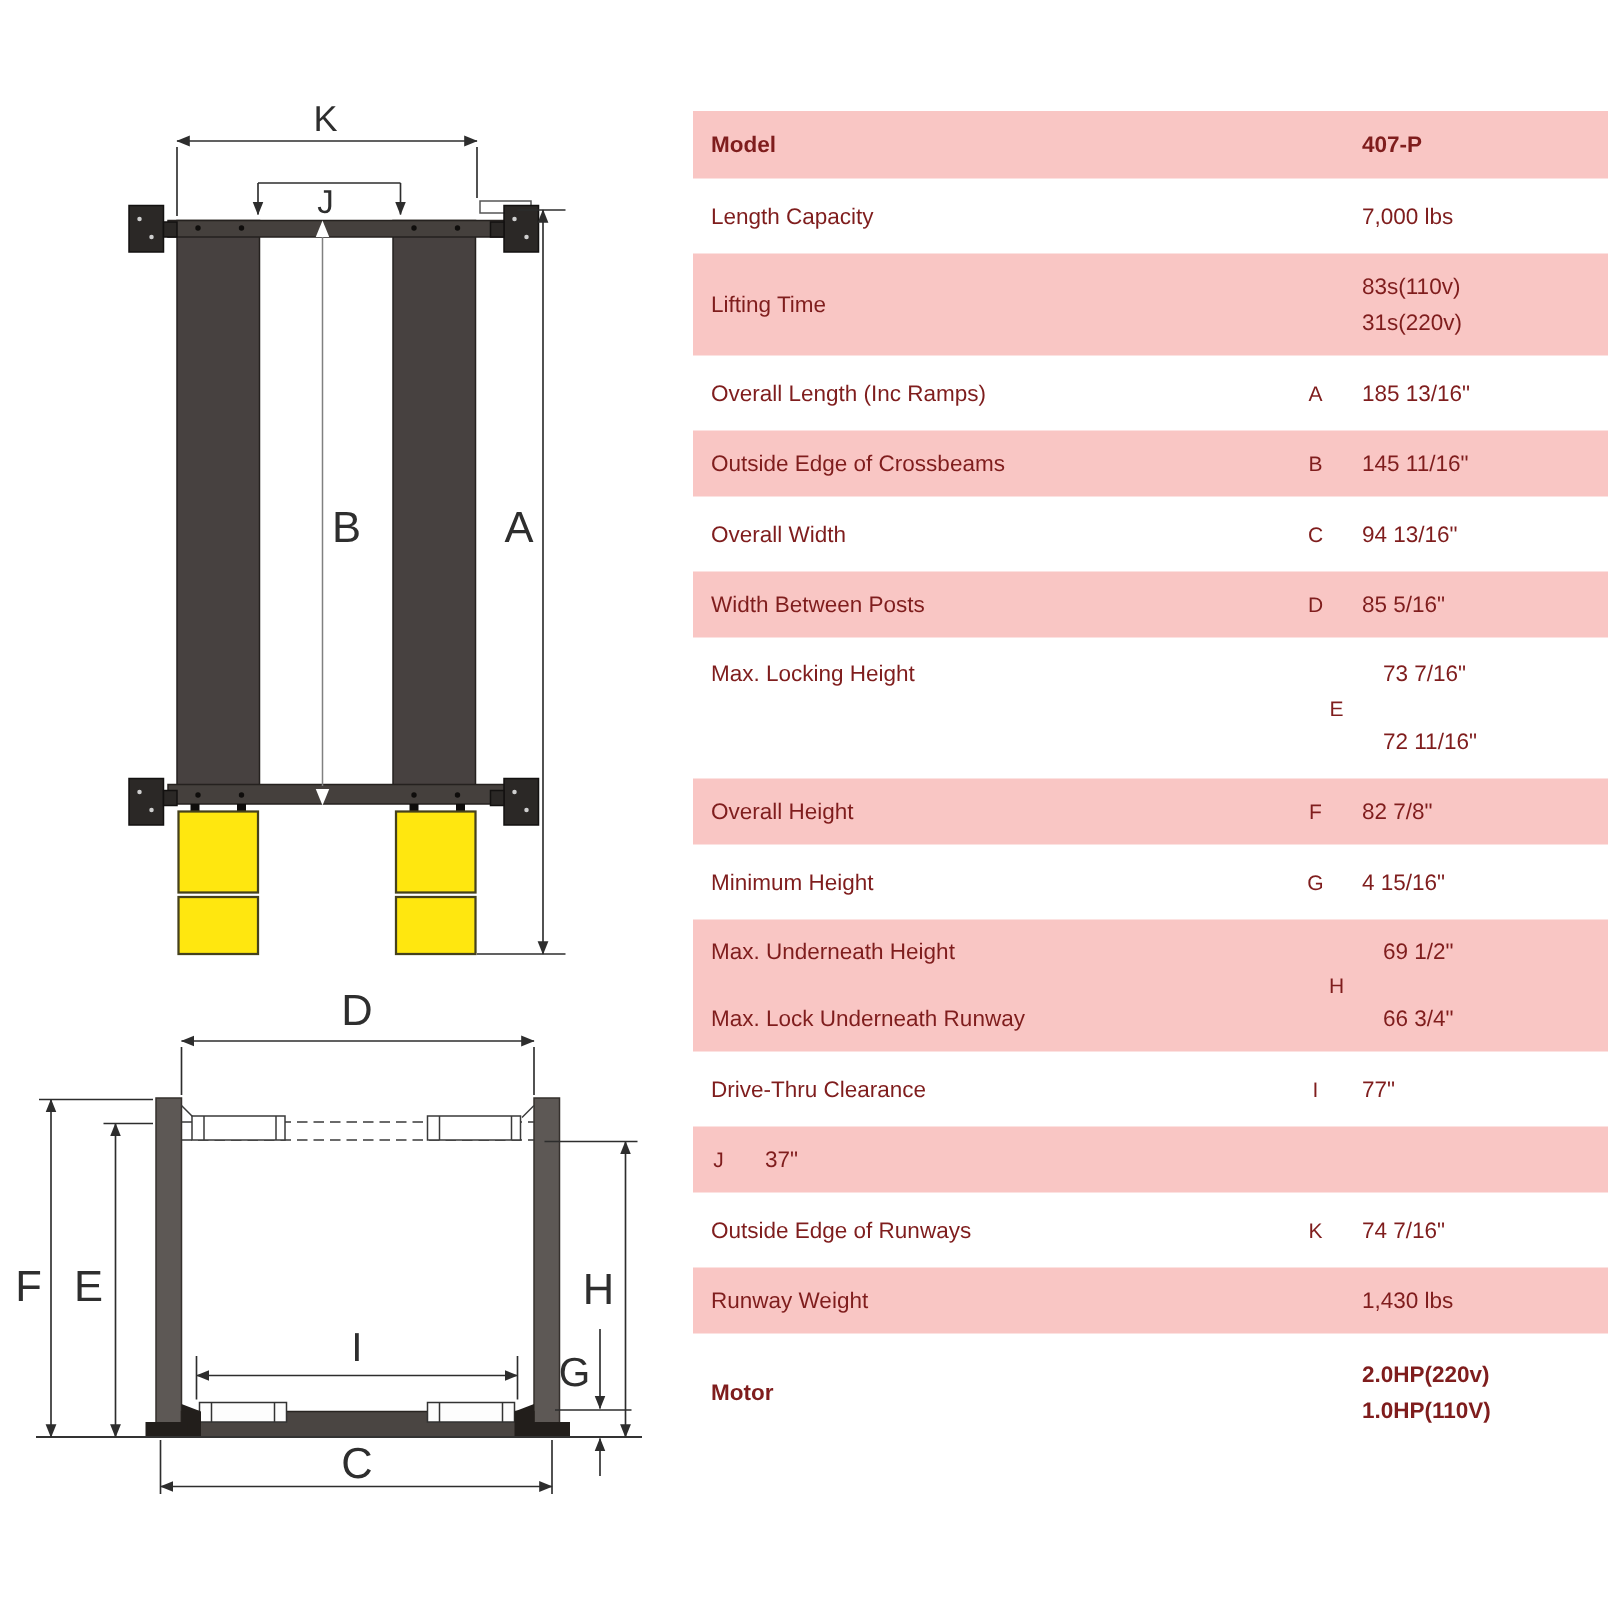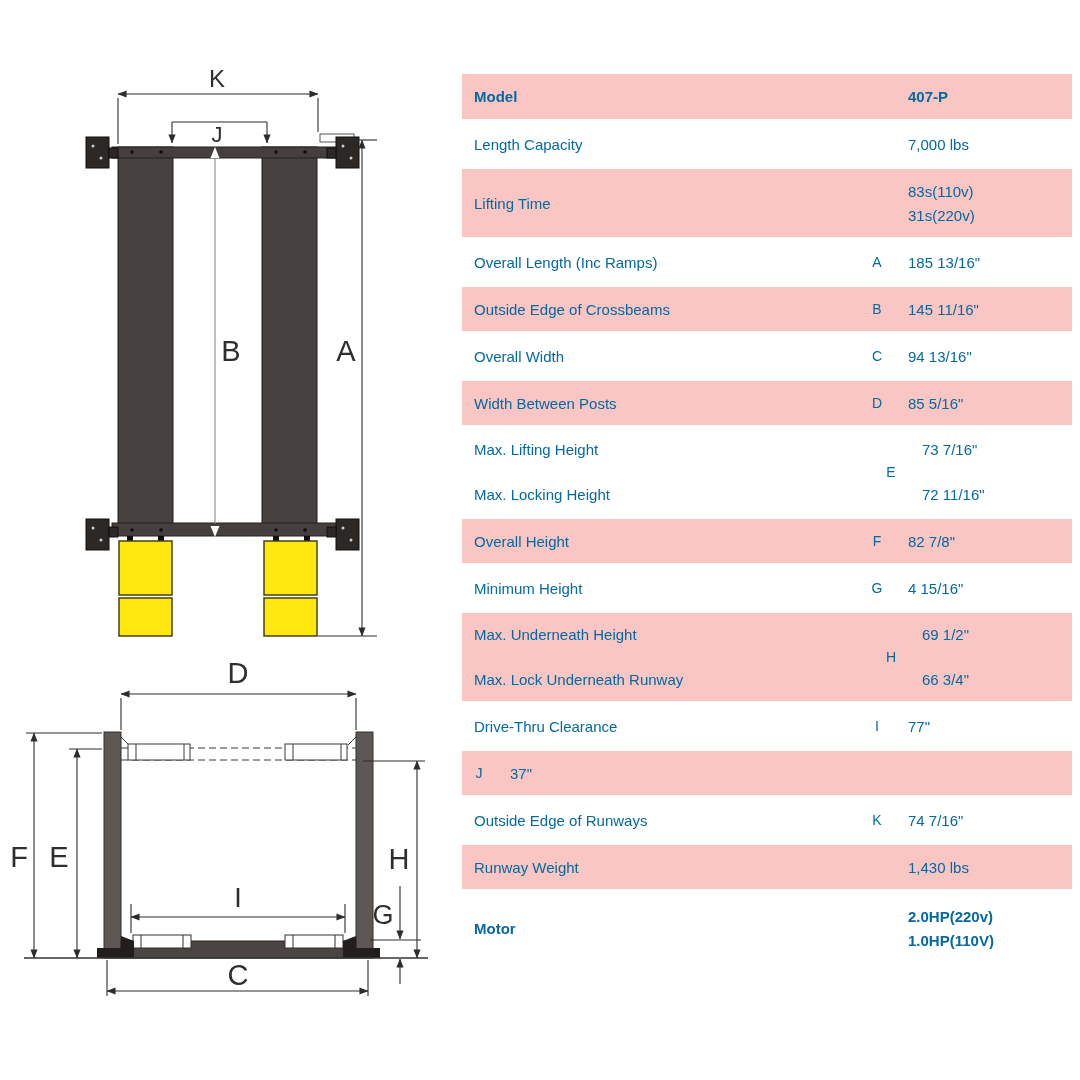--- a/index.html
+++ b/index.html
@@ -3,21 +3,21 @@
 <meta charset="utf-8">
 <style>
   html,body{margin:0;padding:0;}
   body{width:1080px;height:1080px;background:#ffffff;font-family:"Liberation Sans",sans-serif;}
   .page{position:relative;width:1080px;height:1080px;background:#fff;overflow:hidden;}
   .diagrams{position:absolute;left:0;top:0;}
   .dimline{stroke:#2d2d2d;stroke-width:1.1;fill:none;}
   .thinline{stroke:#808080;stroke-width:1;fill:none;}
   .dimtext{fill:#2e2e2e;font-family:"Liberation Sans",sans-serif;}
   .spec-table{position:absolute;left:462px;top:74px;width:610px;}
-  .row{display:flex;align-items:center;height:44px;margin-bottom:3px;color:#0369a1;font-size:15px;background:#ffffff;}
+  .row{display:flex;align-items:center;height:44px;margin-bottom:3px;color:#7f1d1d;font-size:15px;background:#ffffff;}
   .row.pink{background:#f9c6c4;}
   .row.header{height:45px;font-weight:bold;font-size:15px;}
   .row.h68{height:68px;justify-content:space-between;}
   .row.h88{height:88px;}
   .row.h72{height:72px;font-weight:bold;}
   .cell-label{flex:1;padding-left:12px;}
   .cell-letter{width:34px;text-align:center;font-size:14px;}
   .cell-value{width:164px;padding-left:14px;}
   .row.double .cell-label,.row.double .cell-value{
     display:flex;flex-direction:column;justify-content:space-between;
@@ -228,21 +228,20 @@
     </div>
 
     <div class="row pink">
       <div class="cell-label">Width Between Posts</div>
       <div class="cell-letter">D</div>
       <div class="cell-value">85 5/16"</div>
     </div>
 
     <div class="row h88 double">
       <div class="cell-label">
-        <div>Max. Lifting Height</div>
         <div>Max. Locking Height</div>
       </div>
       <div class="cell-letter">E</div>
       <div class="cell-value">
         <div>73 7/16"</div>
         <div>72 11/16"</div>
       </div>
     </div>
 
     <div class="row pink">

